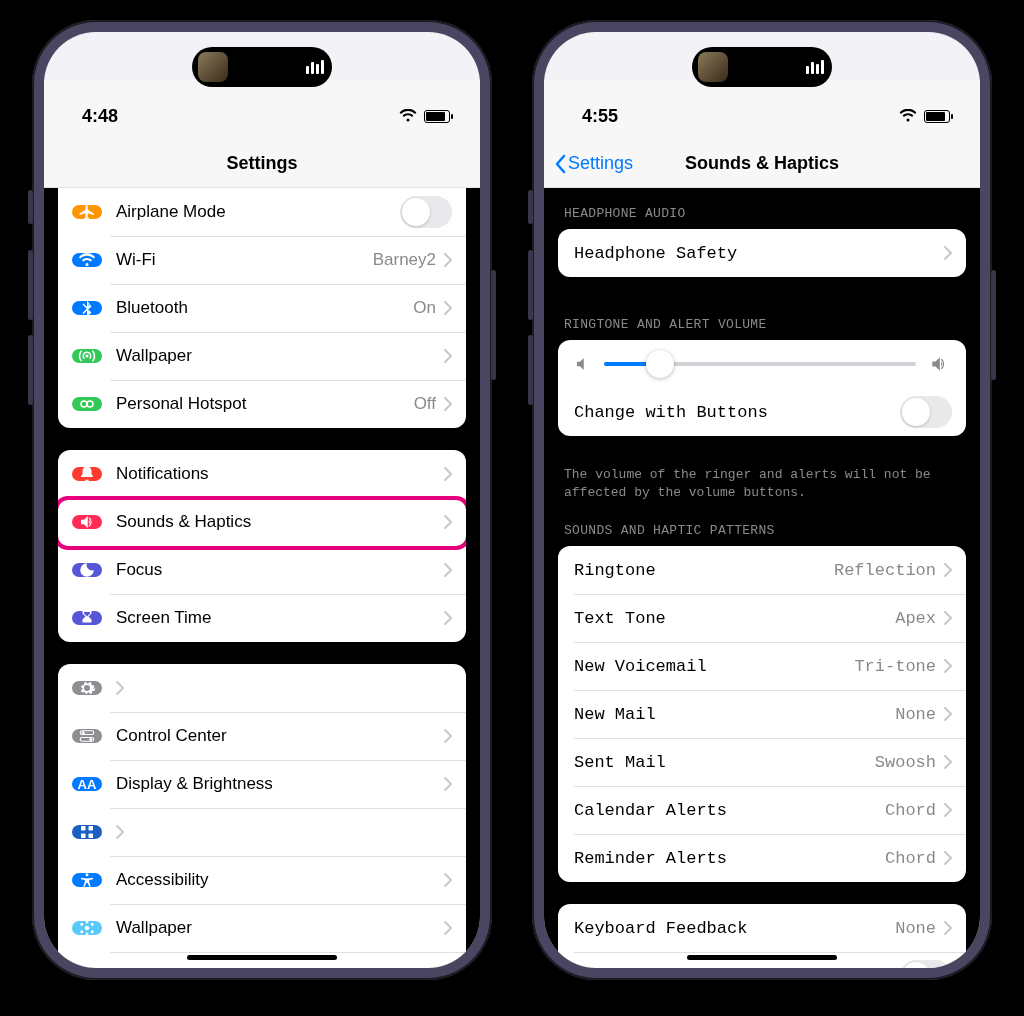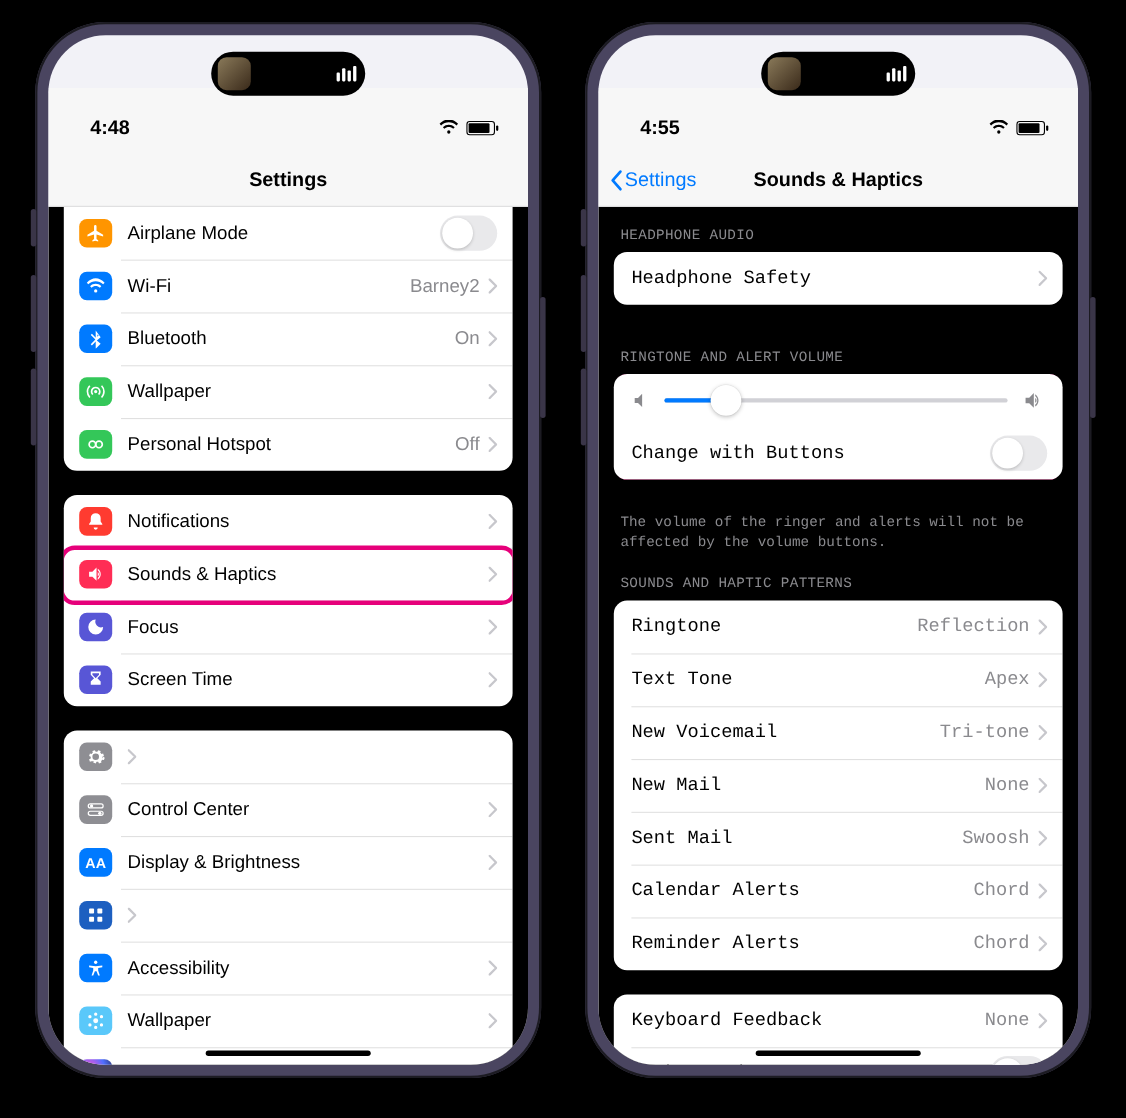--- a/index.html
+++ b/index.html
@@ -143,21 +143,21 @@
     left: 52px;
     right: 0;
     height: 0.5px;
     background: rgba(0,0,0,0.12);
   }
   .row.no-icon + .row.no-icon::before { left: 16px; }
   .row.no-icon { padding-left: 16px; }
 
   .app-icon {
     width: 30px;
-    height: 26px;
+    height: 14px;
     border-radius: 7px;
     margin-right: 14px;
     flex-shrink: 0;
     display: flex;
     align-items: center;
     justify-content: center;
     color: #fff;
   }
   .app-icon svg { width: 18px; height: 18px; }
 

